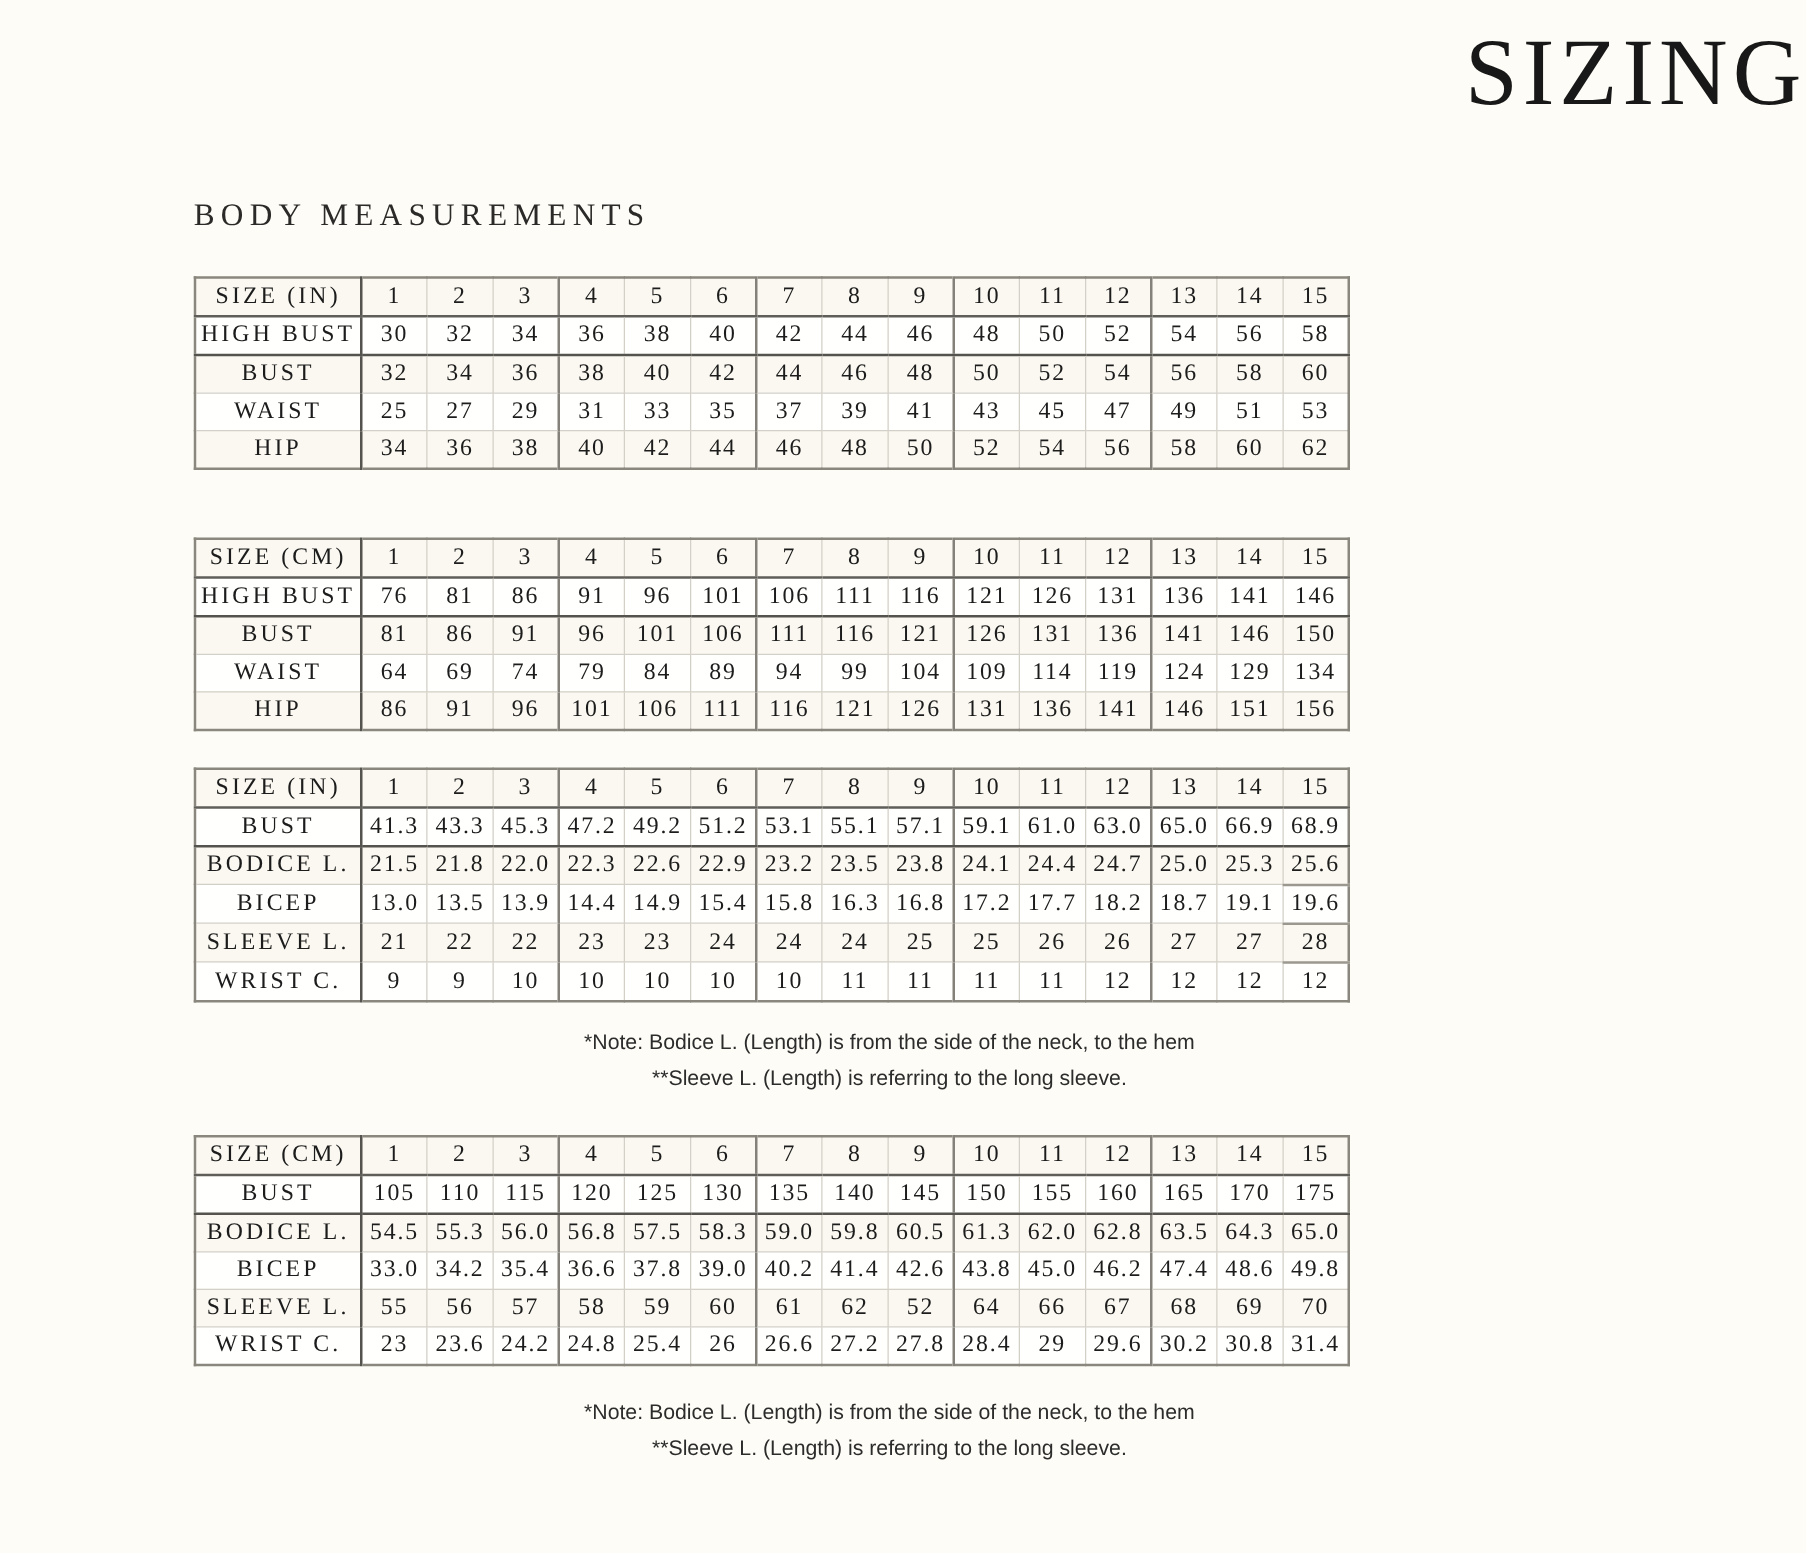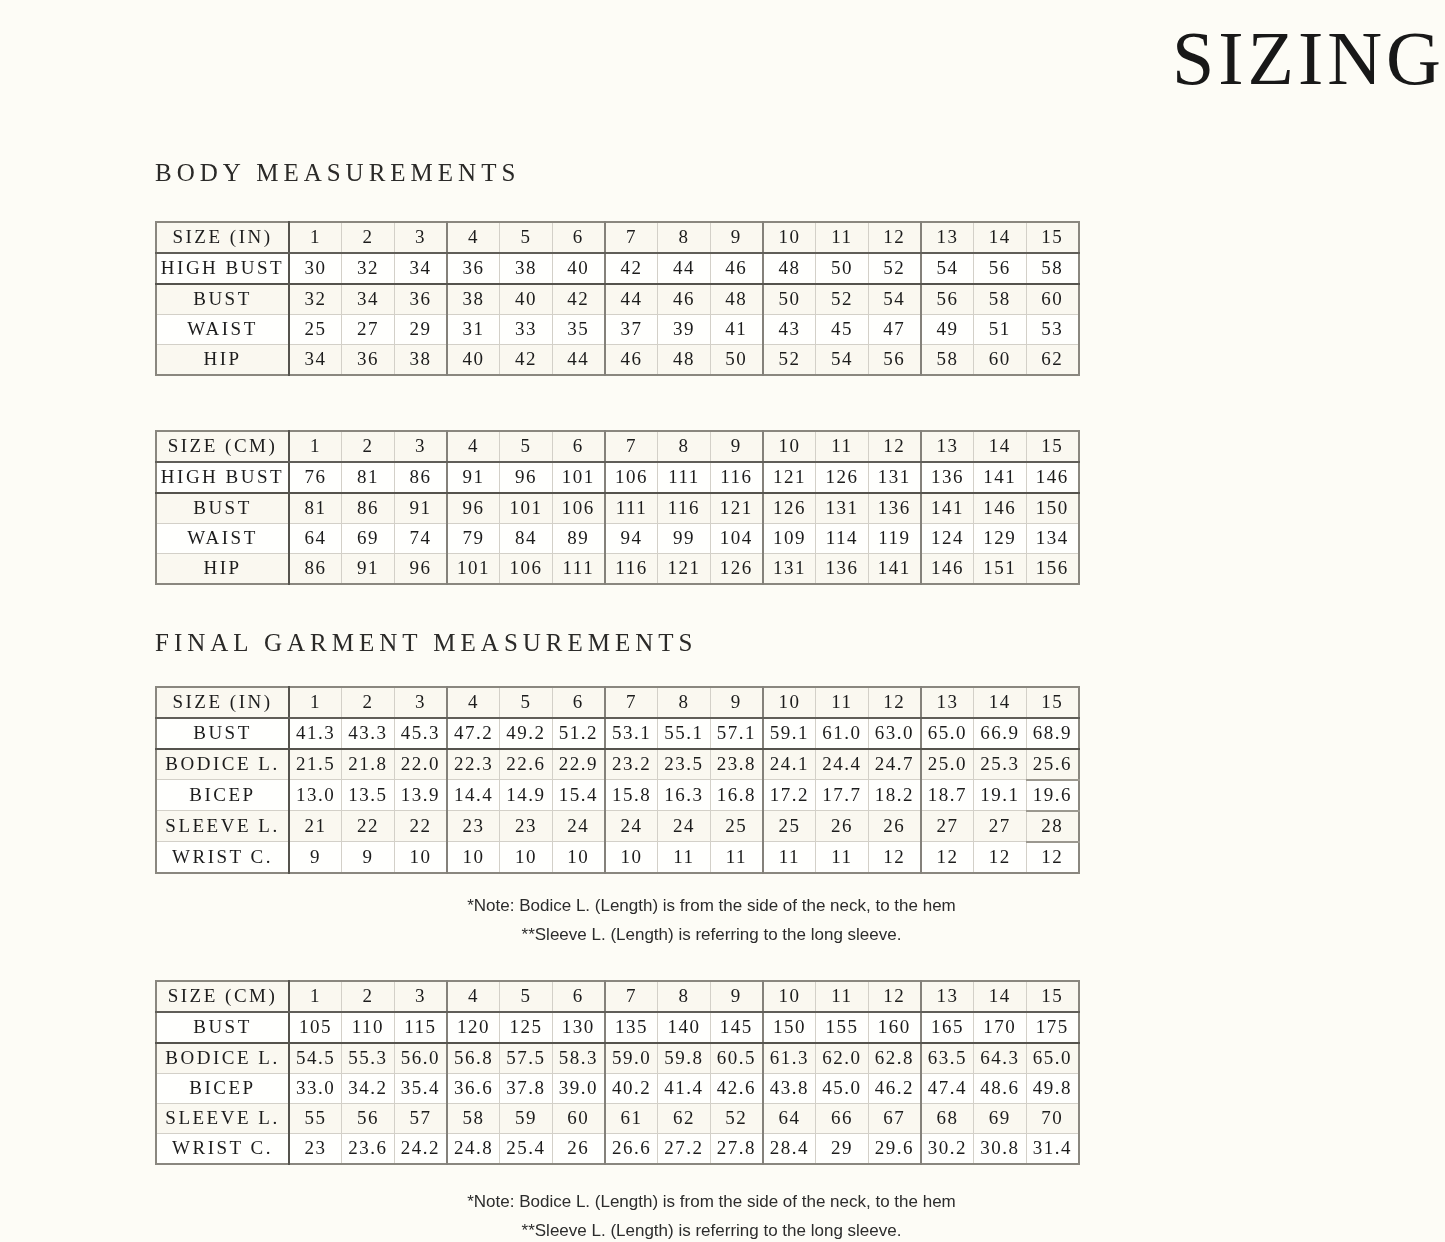--- a/index.html
+++ b/index.html
@@ -294,21 +294,20 @@
               <td>136</td>
               <td>141</td>
               <td class="grp">146</td>
               <td>151</td>
               <td>156</td>
             </tr>
           </tbody>
         </table>
       </div>
 
-    <h2 class="section-heading heading-garment">FINAL GARMENT MEASUREMENTS</h2>
 
     <div data-table-index="2">
         <table class="size-table">
           <colgroup>
             <col class="col-label">
             <col>
             <col>
             <col>
             <col>
             <col>

